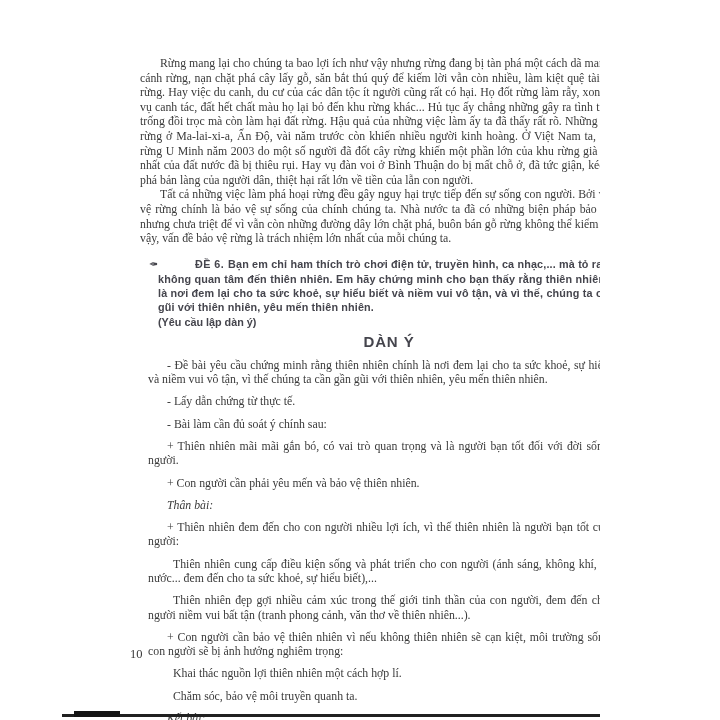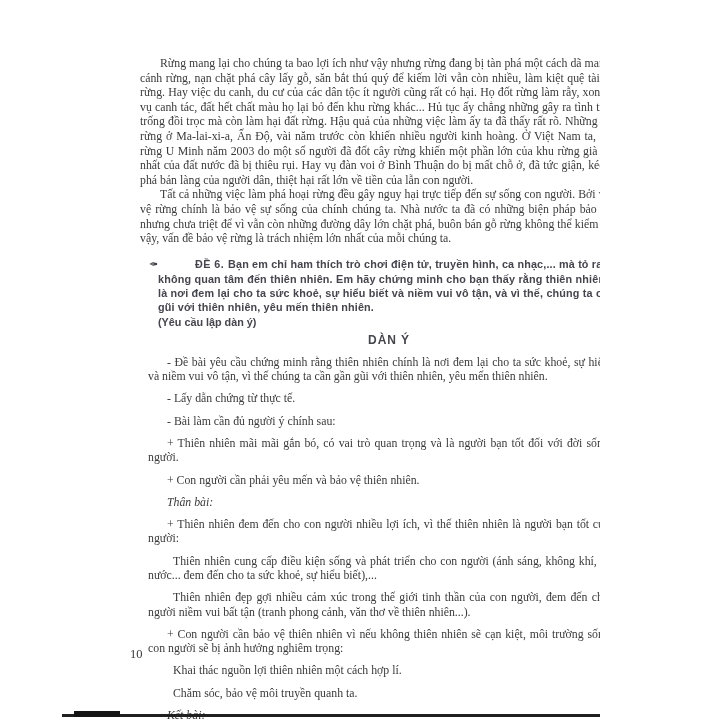--- a/index.html
+++ b/index.html
@@ -17,21 +17,21 @@
     color:var(--ink-bold,#45454d);
     font-size:10.8px;line-height:14px;
   }
   .ex-text{margin:0;text-align:justify;text-indent:-13px;letter-spacing:.15px;}
   .pen{display:inline-block;transform:scaleX(-1);font-size:11px;margin-right:2px;
        font-family:"DejaVu Sans", sans-serif;font-weight:normal;}
   .ex-label{margin-right:4px;letter-spacing:.4px;padding-left:48px;}
   .ex-req{margin:1px 0 0 0;text-indent:0;}
   .outline-heading{
     margin:4px 0 3px 0;text-align:center;
-    font-family:"Liberation Sans", sans-serif;font-size:12px;font-weight:bold;
+    font-family:"Liberation Sans", sans-serif;font-size:15px;font-weight:bold;
     letter-spacing:.9px;color:var(--ink-bold,#45454d);
   }
   .item{margin:8px;font-size:11.8px;line-height:14.3px;text-align:justify;text-indent:19px;}
   .item.italic{font-style:italic;}
   .item.deep{text-indent:25px;}
   .pageno{position:absolute;left:130px;top:647px;font-size:12.5px;color:var(--ink,#3a3a3a);}
   .bar{position:absolute;left:62px;top:714px;width:595px;height:3px;background:var(--bar,#202020);}
   .bar-thick{position:absolute;left:74px;top:711px;width:46px;height:6px;background:#141414;}
 </style>
 </head>
@@ -45,21 +45,21 @@
 
     <div class="exercise">
       <p class="ex-text"><span class="pen">✒</span><span class="ex-label">ĐỀ 6.</span><span>Bạn em chỉ ham thích trò chơi điện tử, truyền hình, ca nhạc,... mà tỏ ra thờ ơ, không quan tâm đến thiên nhiên. Em hãy chứng minh cho bạn thấy rằng thiên nhiên chính là nơi đem lại cho ta sức khoẻ, sự hiểu biết và niềm vui vô tận, và vì thế, chúng ta cần gần gũi với thiên nhiên, yêu mến thiên nhiên.</span></p>
       <p class="ex-req">(Yêu cầu lập dàn ý)</p>
     </div>
 
     <h3 class="outline-heading">DÀN Ý</h3>
 
     <p class="item">- Đề bài yêu cầu chứng minh rằng thiên nhiên chính là nơi đem lại cho ta sức khoẻ, sự hiểu biết và niềm vui vô tận, vì thế chúng ta cần gần gũi với thiên nhiên, yêu mến thiên nhiên.</p>
     <p class="item">- Lấy dẫn chứng từ thực tế.</p>
-    <p class="item">- Bài làm cần đủ người ý chính sau:</p>
+    <p class="item">- Bài làm cần đủ soát ý chính sau:</p>
     <p class="item">+ Thiên nhiên mãi mãi gắn bó, có vai trò quan trọng và là người bạn tốt đối với đời sống con người.</p>
     <p class="item">+ Con người cần phải yêu mến và bảo vệ thiên nhiên.</p>
     <p class="item italic">Thân bài:</p>
     <p class="item">+ Thiên nhiên đem đến cho con người nhiều lợi ích, vì thế thiên nhiên là người bạn tốt của con người:</p>
     <p class="item deep">Thiên nhiên cung cấp điều kiện sống và phát triển cho con người (ánh sáng, không khí, nguồn nước... đem đến cho ta sức khoẻ, sự hiểu biết),...</p>
     <p class="item deep">Thiên nhiên đẹp gợi nhiều cảm xúc trong thế giới tinh thần của con người, đem đến cho con người niềm vui bất tận (tranh phong cảnh, văn thơ về thiên nhiên...).</p>
     <p class="item">+ Con người cần bảo vệ thiên nhiên vì nếu không thiên nhiên sẽ cạn kiệt, môi trường sống của con người sẽ bị ảnh hưởng nghiêm trọng:</p>
     <p class="item deep">Khai thác nguồn lợi thiên nhiên một cách hợp lí.</p>
     <p class="item deep">Chăm sóc, bảo vệ môi truyền quanh ta.</p>
     <p class="item italic">Kết bài:</p>

